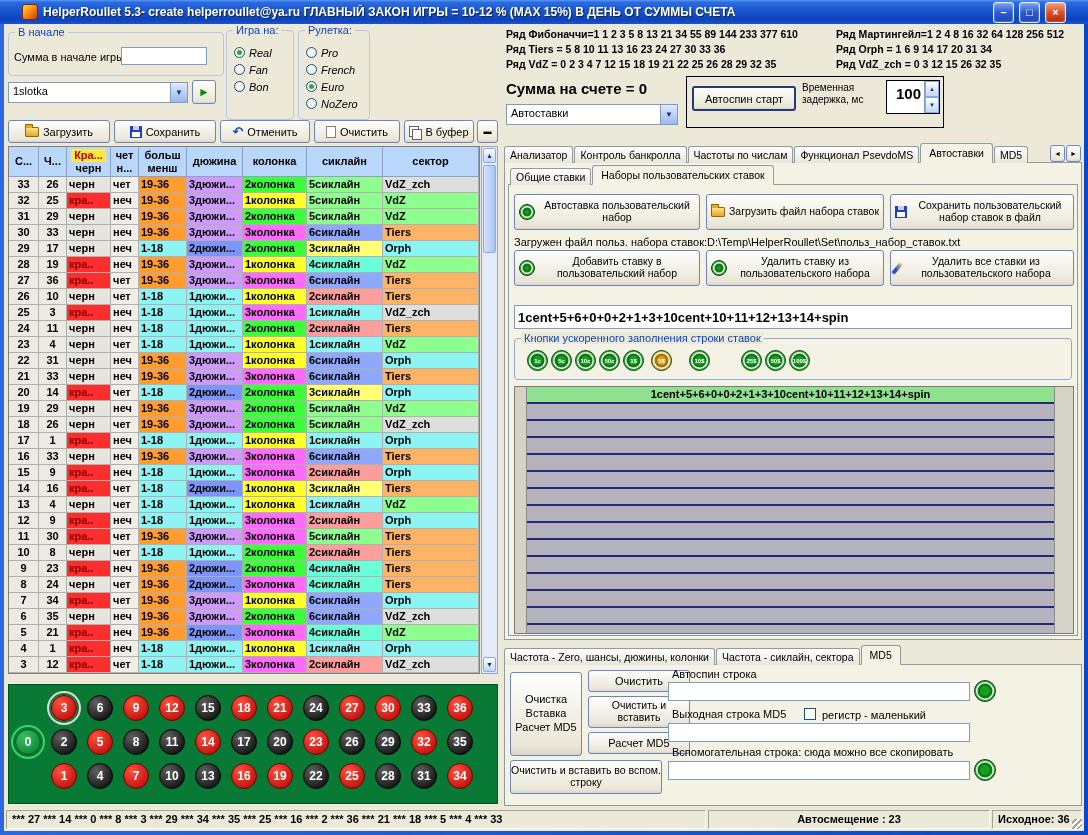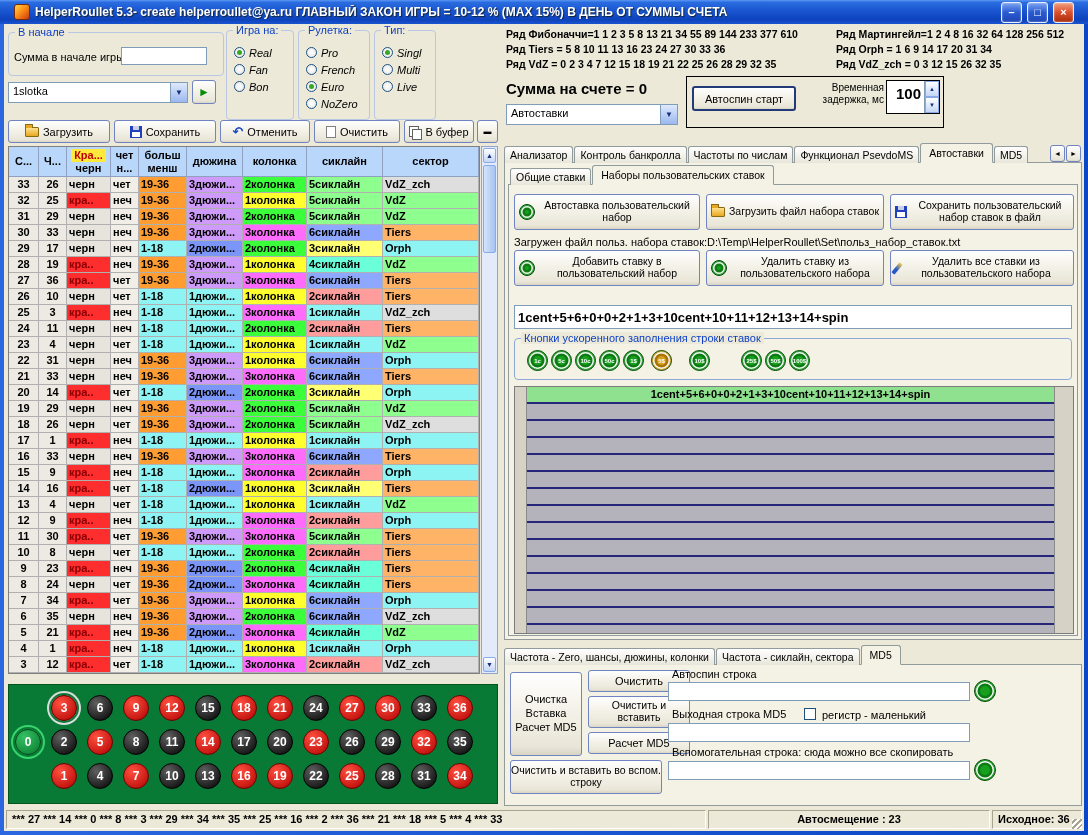--- a/index.html
+++ b/index.html
@@ -2,21 +2,21 @@
 <html><head>
 <meta charset="utf-8">
 <style>
   * { margin:0; padding:0; box-sizing:border-box; }
   html,body { width:1088px; height:835px; }
   body { font-family:"Liberation Sans","DejaVu Sans",sans-serif; font-size:11px; color:#000; overflow:hidden; }
   .abs { position:absolute; }
   #window { position:absolute; left:0; top:0; width:1088px; height:835px;
             background:linear-gradient(90deg,#2a67e0,#0b46c4); }
   
-  #titlebar { position:absolute; left:0; top:0; width:1088px; height:24px; display:flex; align-items:center; gap:5px; padding:0 14px;
+  #titlebar { position:absolute; left:0; top:0; width:1088px; height:24px; display:flex; align-items:center; gap:5px; padding:0 22px;
     background:linear-gradient(180deg,#5a96f2 0%,#2a6cdf 10%,#1a55d0 45%,#0d43bc 82%,#1b54cf 100%); }
   .app-icon { width:16px; height:16px; border-radius:3px; flex-shrink:0;
     background:linear-gradient(135deg,#ffd84a 0%,#ff9018 45%,#c83a10 100%); border:1px solid #7a2a08; }
   .title-text { color:#fff; font-weight:bold; font-size:12px; white-space:nowrap; overflow:hidden; text-shadow:1px 1px 1px #123; }
   .tb-spacer { flex:1; }
   .wbtn { width:21px; height:21px; border:1px solid #e8f0ff; border-radius:3px; color:#fff; font-size:11px; font-weight:bold;
     display:flex; align-items:center; justify-content:center; flex-shrink:0;
     background:linear-gradient(#7aa2f2,#2a5ad0 50%,#1c46b8); box-shadow:inset 0 0 2px rgba(255,255,255,.6); }
   .wbtn.close { background:linear-gradient(#f0a080,#da4f2c 50%,#a82c0c); }
   
@@ -174,37 +174,20 @@
             <span class="rb"></span>
             <span>French</span>
           </div>
           <div class="radio">
             <span class="rb on"></span>
             <span>Euro</span>
           </div>
           <div class="radio">
             <span class="rb"></span>
             <span>NoZero</span>
-          </div>
-        </div>
-    </div>
-    <div class="gb" style="left:370px;top:6px;width:62px;height:90px;">
-      <span class="gb-title">Тип:</span>
-      <div class="radio-col" id="type-radios">
-          <div class="radio">
-            <span class="rb on"></span>
-            <span>Singl</span>
-          </div>
-          <div class="radio">
-            <span class="rb"></span>
-            <span>Multi</span>
-          </div>
-          <div class="radio">
-            <span class="rb"></span>
-            <span>Live</span>
           </div>
         </div>
     </div>
 
     <button class="btn" style="left:4px;top:96px;width:102px;height:23px;">
       <span class="ico-folder"></span>
       <span>Загрузить</span>
     </button>
     <button class="btn" style="left:110px;top:96px;width:102px;height:23px;">
       <span class="ico-disk"></span>
@@ -657,21 +640,21 @@
     <div class="series" style="left:832px;top:34px;">Ряд VdZ_zch = 0 3 12 15 26 32 35</div>
 
     <div class="balance" style="left:502px;top:56px;">Сумма на счете = 0</div>
     <div class="combo" style="left:502px;top:80px;width:172px;height:21px;">
       <span class="combo-val">Автоставки</span>
       <span class="combo-btn">▼</span>
     </div>
 
     <div class="frame-black" style="left:682px;top:52px;width:258px;height:52px;"></div>
     <button class="btn default" style="left:688px;top:62px;width:104px;height:25px;">Автоспин старт</button>
-    <div class="delay-label" style="left:798px;top:58px;width:82px;text-align:right;">Временная задержка, мс</div>
+    <div class="delay-label" style="left:798px;top:58px;width:82px;">Временная задержка, мс</div>
     <div class="spinner" style="left:882px;top:56px;width:54px;height:34px;">
       <span class="spin-val">100</span>
       <span class="spin-btns">
         <span class="spin-b">▲</span>
         <span class="spin-b">▼</span>
       </span>
     </div>
 
     <div class="tabstrip" id="main-tabs" style="left:500px;top:118px;height:21px;">
         <span class="tab">Анализатор</span>

